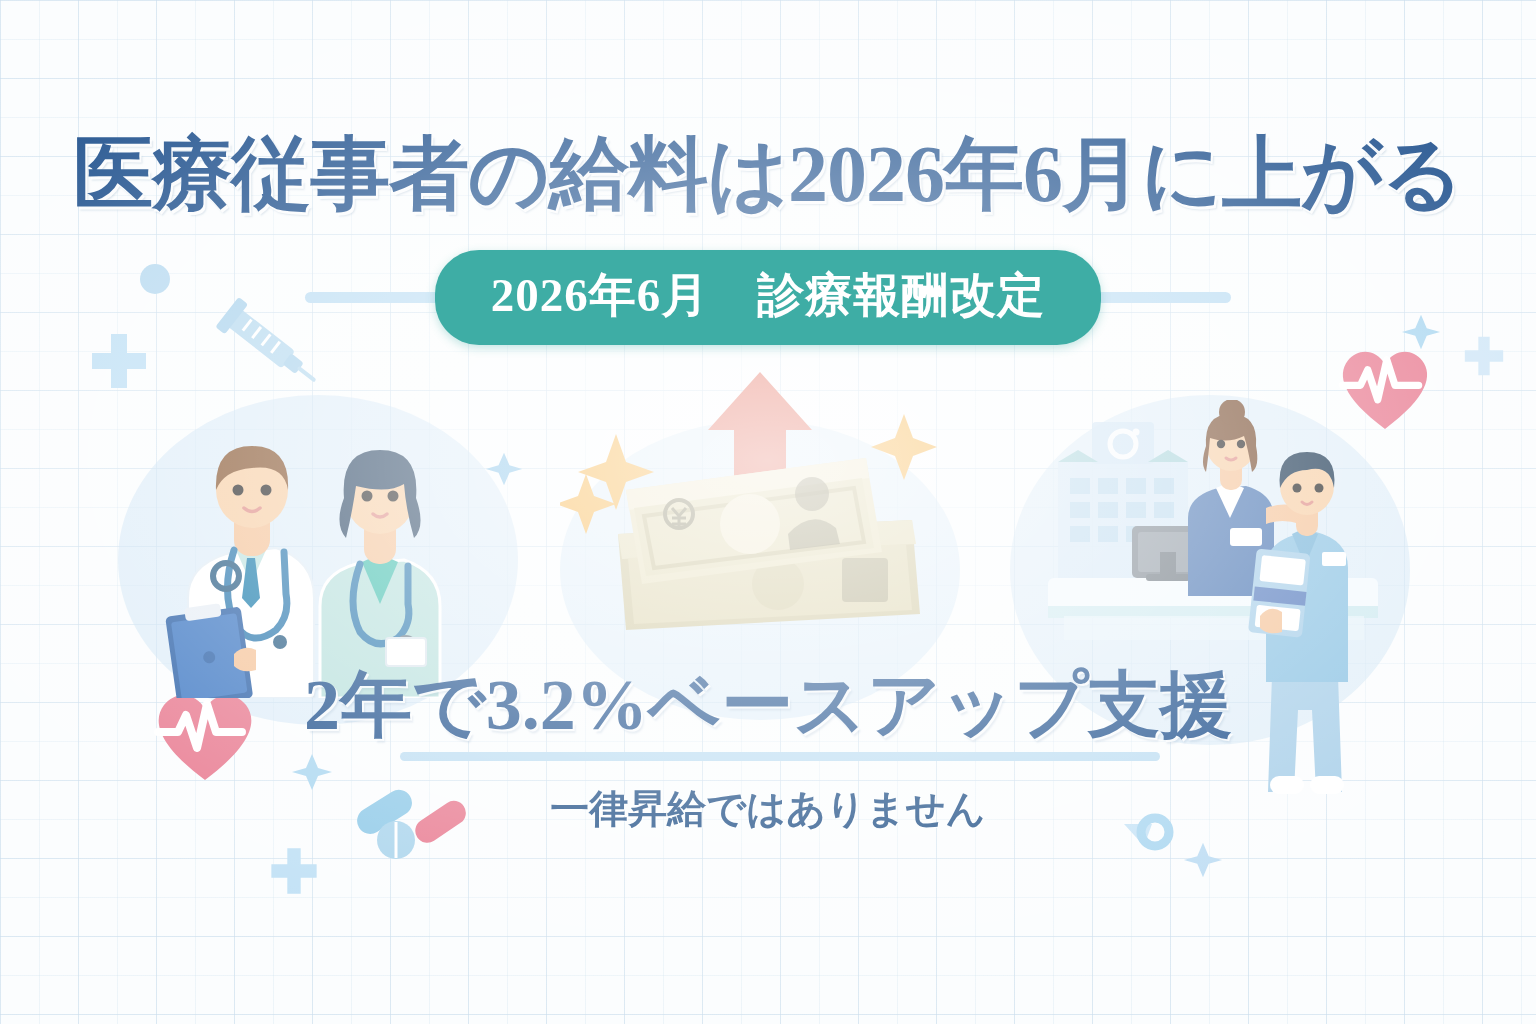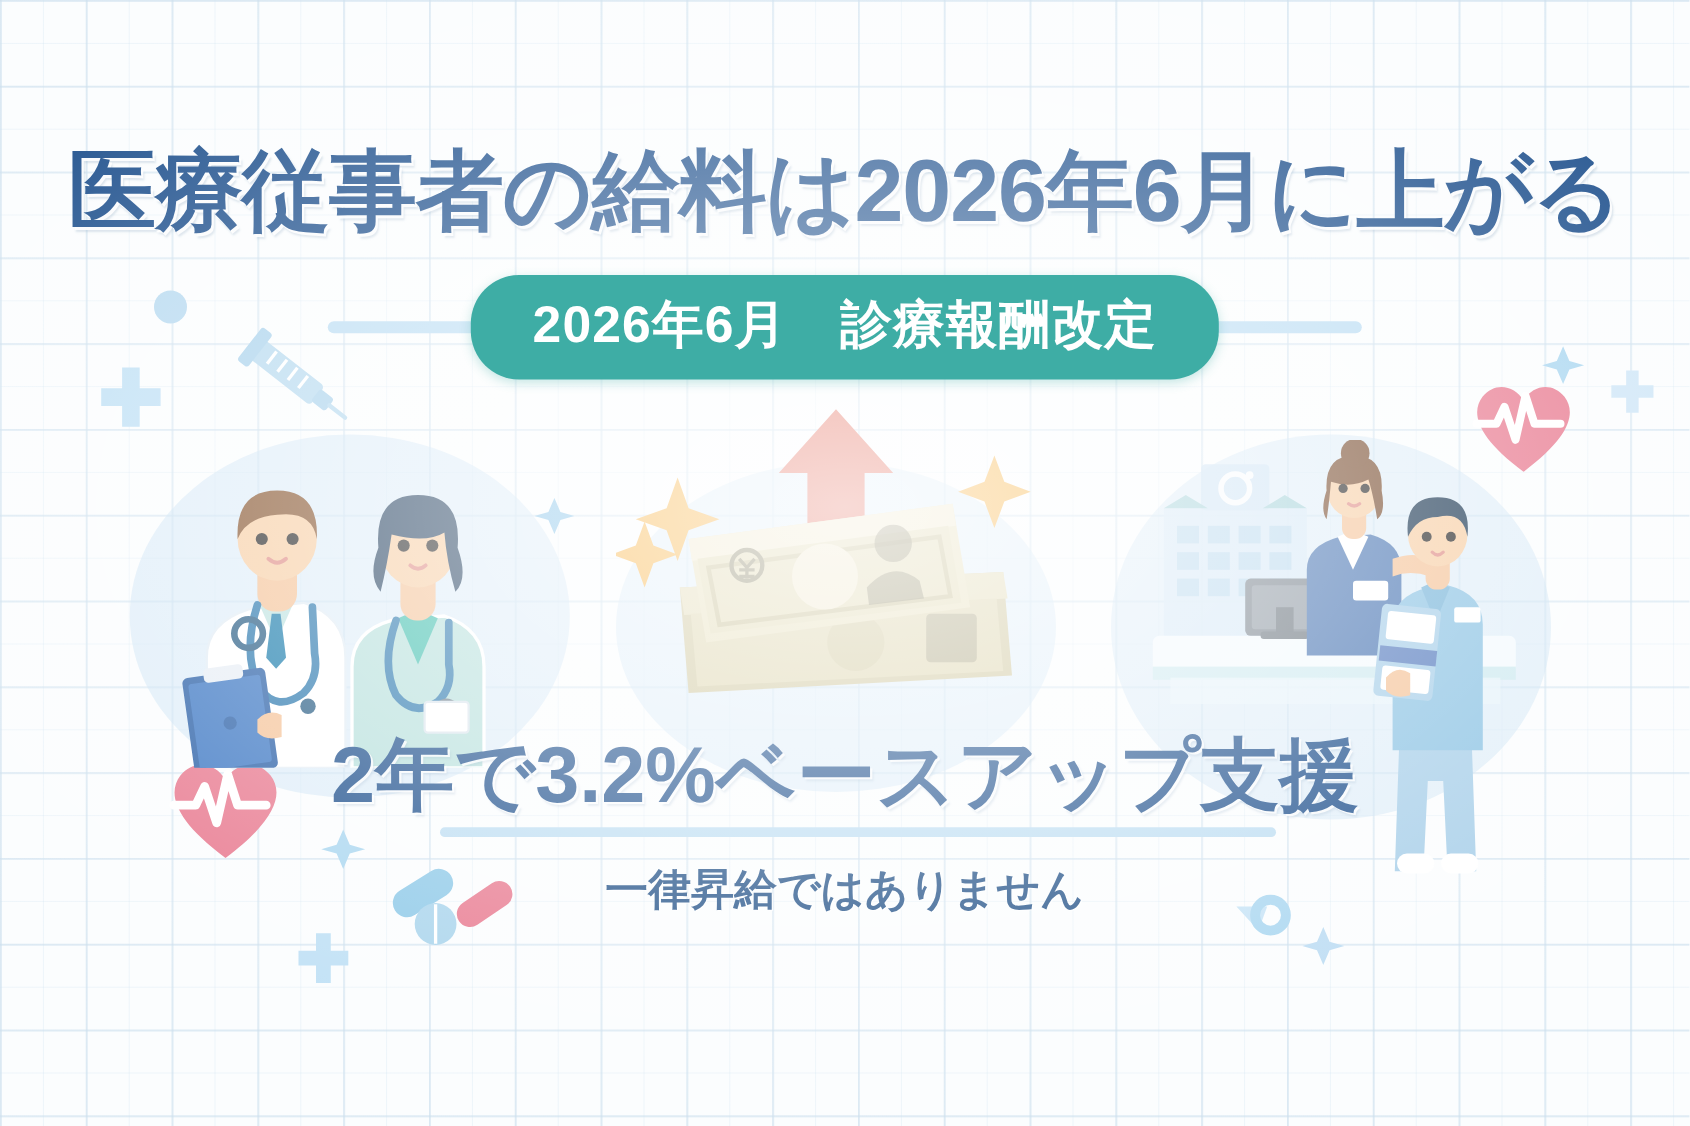--- a/index.html
+++ b/index.html
@@ -14,20 +14,21 @@
   #canvas {
     position:absolute; inset:0;
     width:1536px; height:1024px;
     background:
       linear-gradient(to right, rgba(205,224,238,.55) 1.5px, transparent 1.5px) 0 0/78px 78px,
       linear-gradient(to bottom, rgba(205,224,238,.55) 1.5px, transparent 1.5px) 0 0/78px 78px,
       linear-gradient(to right, rgba(214,231,243,.38) 1px, transparent 1px) 0 0/39px 39px,
       linear-gradient(to bottom, rgba(214,231,243,.38) 1px, transparent 1px) 0 0/39px 39px,
       #fbfdfe;
     overflow:hidden;
+    font-family:Liberation Serif, serif;
   }
   #vignette{
     position:absolute; inset:0; pointer-events:none;
     background:radial-gradient(ellipse 95% 80% at 50% 45%, rgba(255,255,255,.75) 0%, rgba(255,255,255,0) 70%);
   }
 
   
   .blob { position:absolute; border-radius:50%; }
   #blob-left   { left:118px;  top:395px;  width:400px; height:330px; background:rgba(200,225,243,.52); }
   #blob-center { left:560px;  top:420px;  width:400px; height:300px; background:rgba(204,228,245,.50); }

